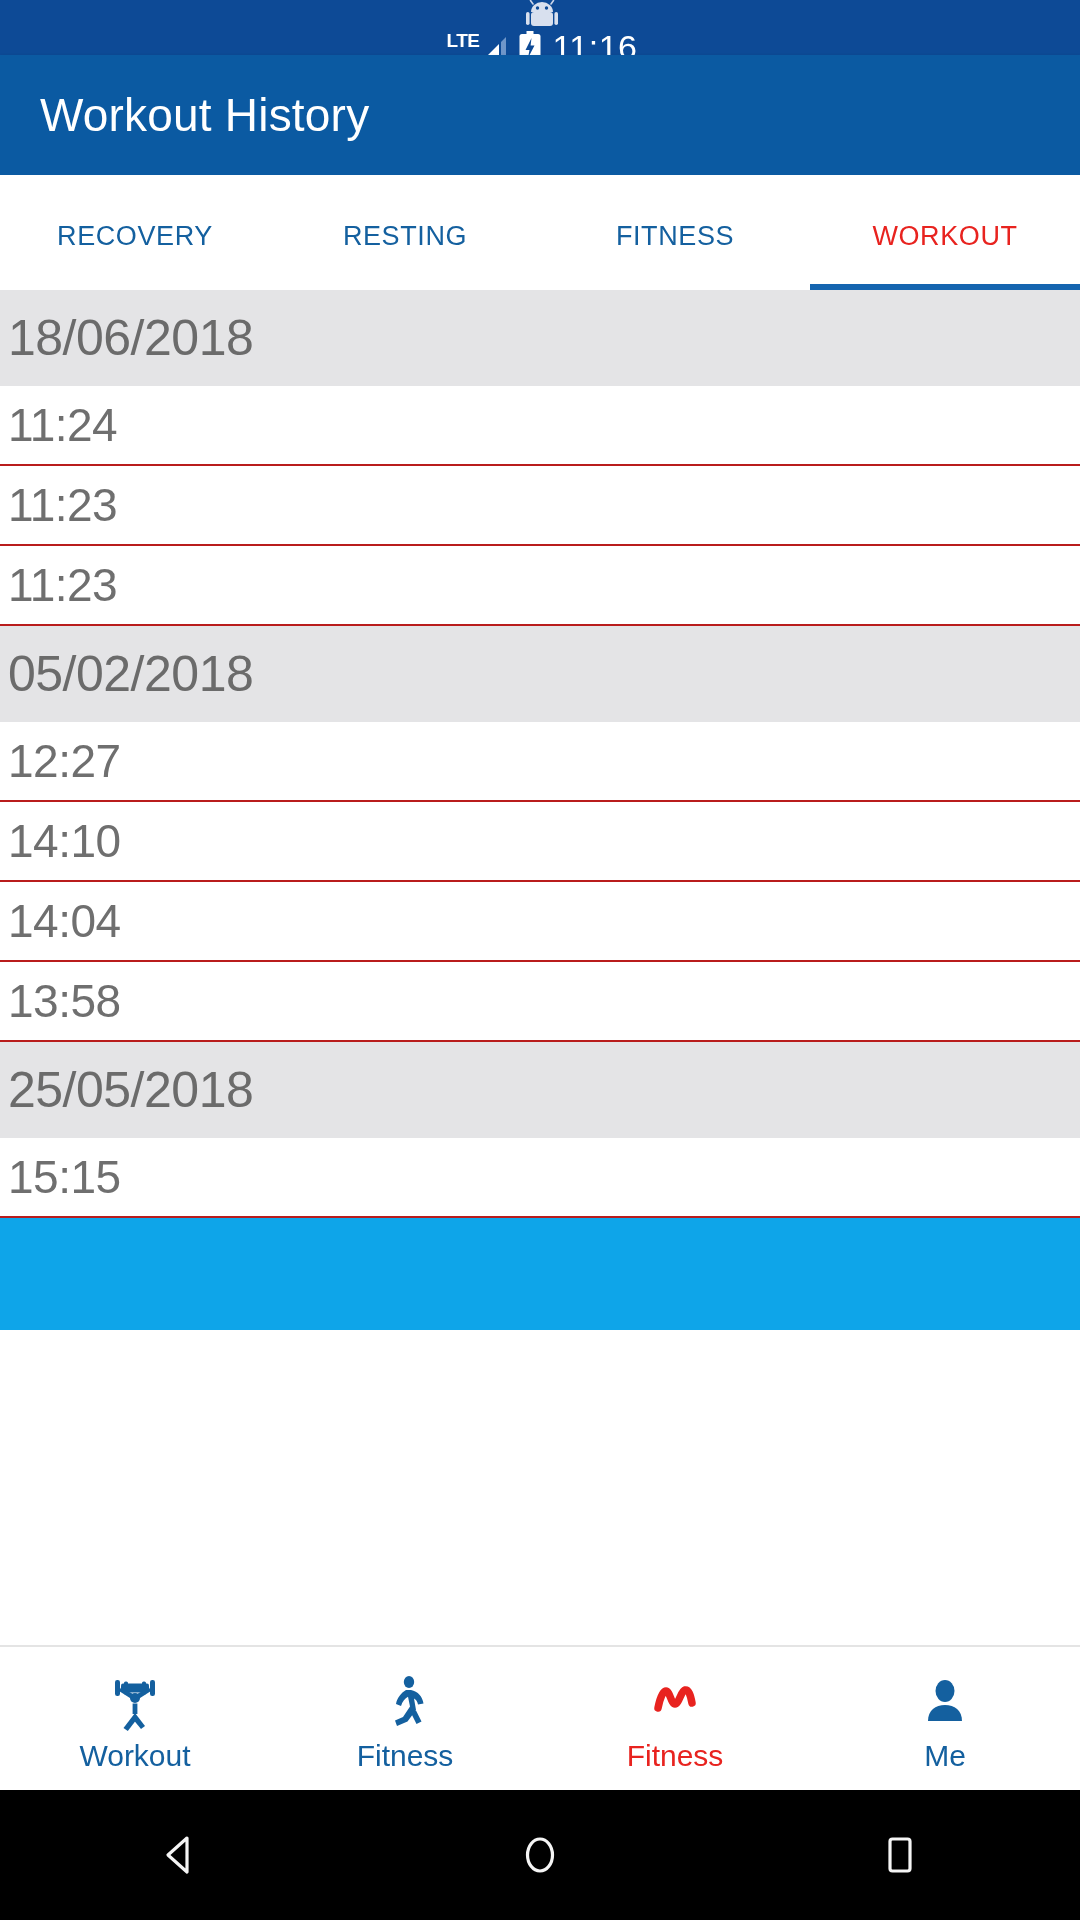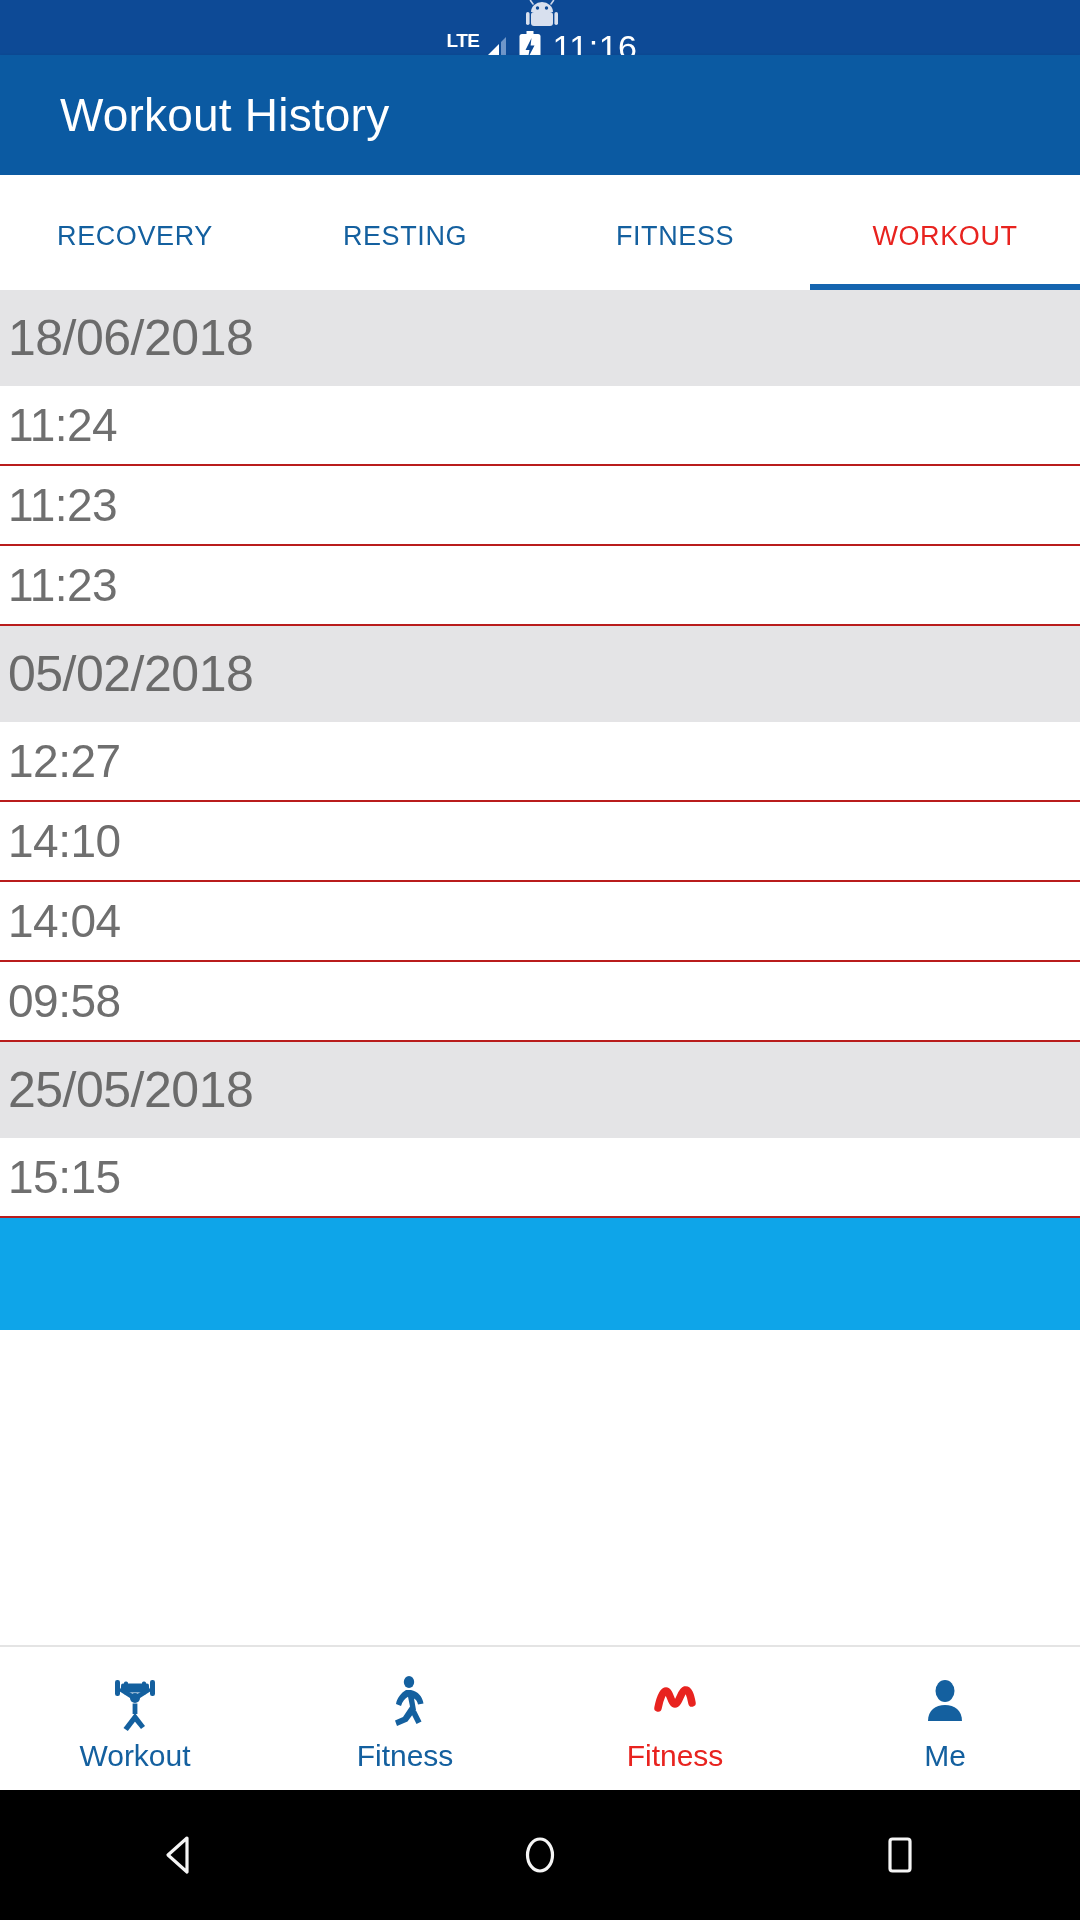--- a/index.html
+++ b/index.html
@@ -36,21 +36,21 @@
 
   
   .app-bar{
     position:absolute; left:0; top:55px; width:1080px; height:120px;
     background:#0b5aa2;
     display:flex; align-items:center;
     box-shadow:0 2px 4px rgba(0,0,0,0.22);
   }
   .app-bar-title{
     color:#ffffff; font-size:46px; font-weight:normal;
-    padding-left:60px; letter-spacing:0.2px;
+    padding-left:40px; letter-spacing:0.2px;
   }
 
   
   .tab-bar{
     position:absolute; left:0; top:175px; width:1080px; height:115px;
     background:#ffffff; display:flex;
   }
   .tab{
     flex:1 1 0; position:relative;
     display:flex; align-items:center; justify-content:center;
@@ -194,21 +194,21 @@
       <div class="time-row">
         <span class="time-row-text">12:27</span>
       </div>
       <div class="time-row">
         <span class="time-row-text">14:10</span>
       </div>
       <div class="time-row">
         <span class="time-row-text">14:04</span>
       </div>
       <div class="time-row">
-        <span class="time-row-text">09:58</span>
+        <span class="time-row-text">13:58</span>
       </div>
       <div class="date-header">
         <span class="date-header-text">25/05/2018</span>
       </div>
       <div class="time-row">
         <span class="time-row-text">15:15</span>
       </div>
     </div>
 
   <div class="bottom-nav">

